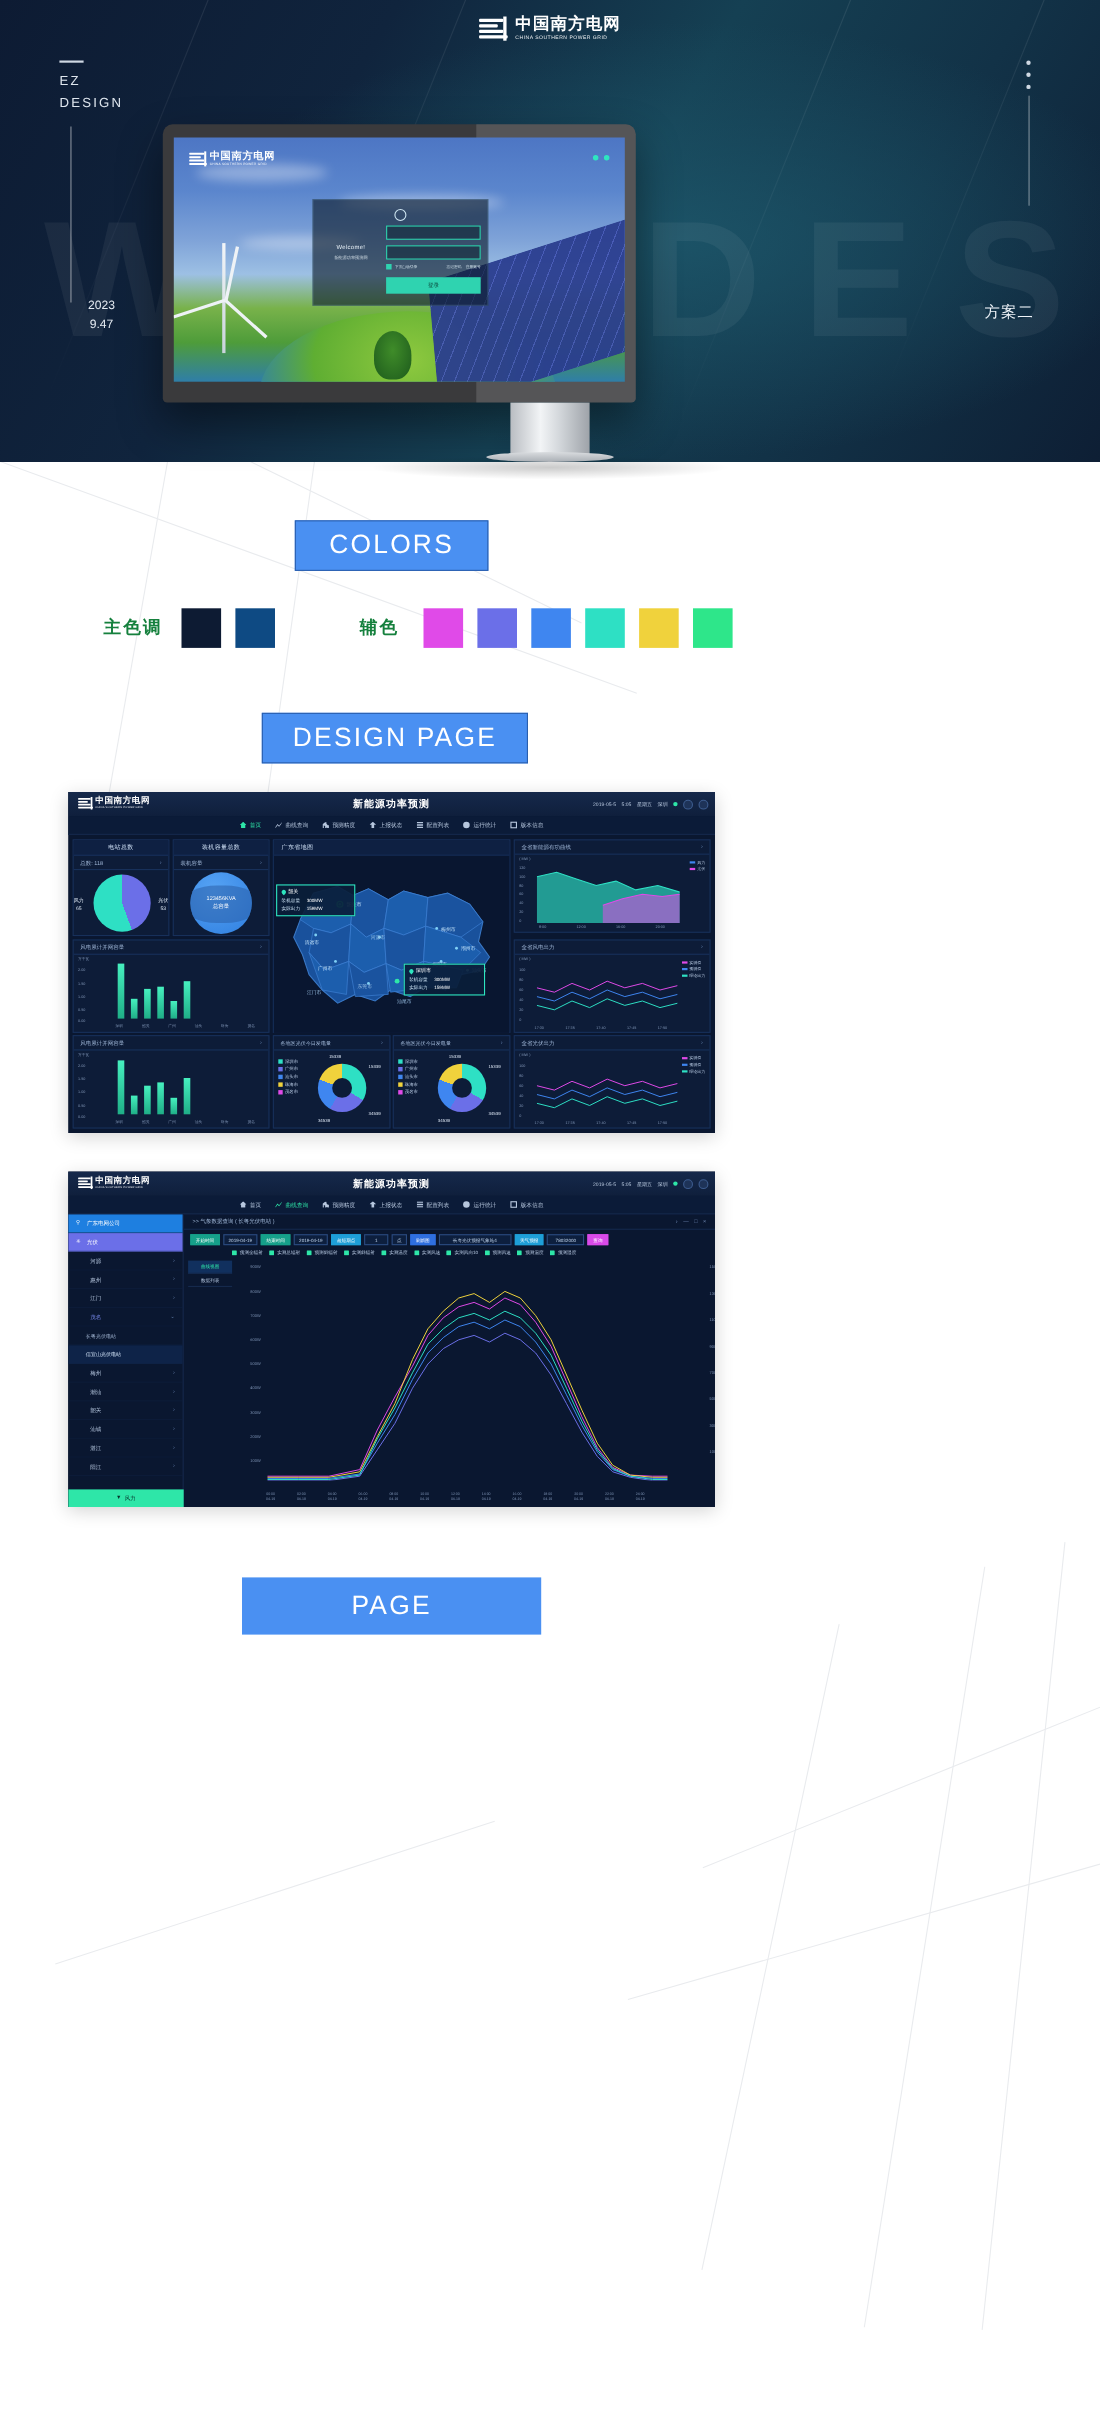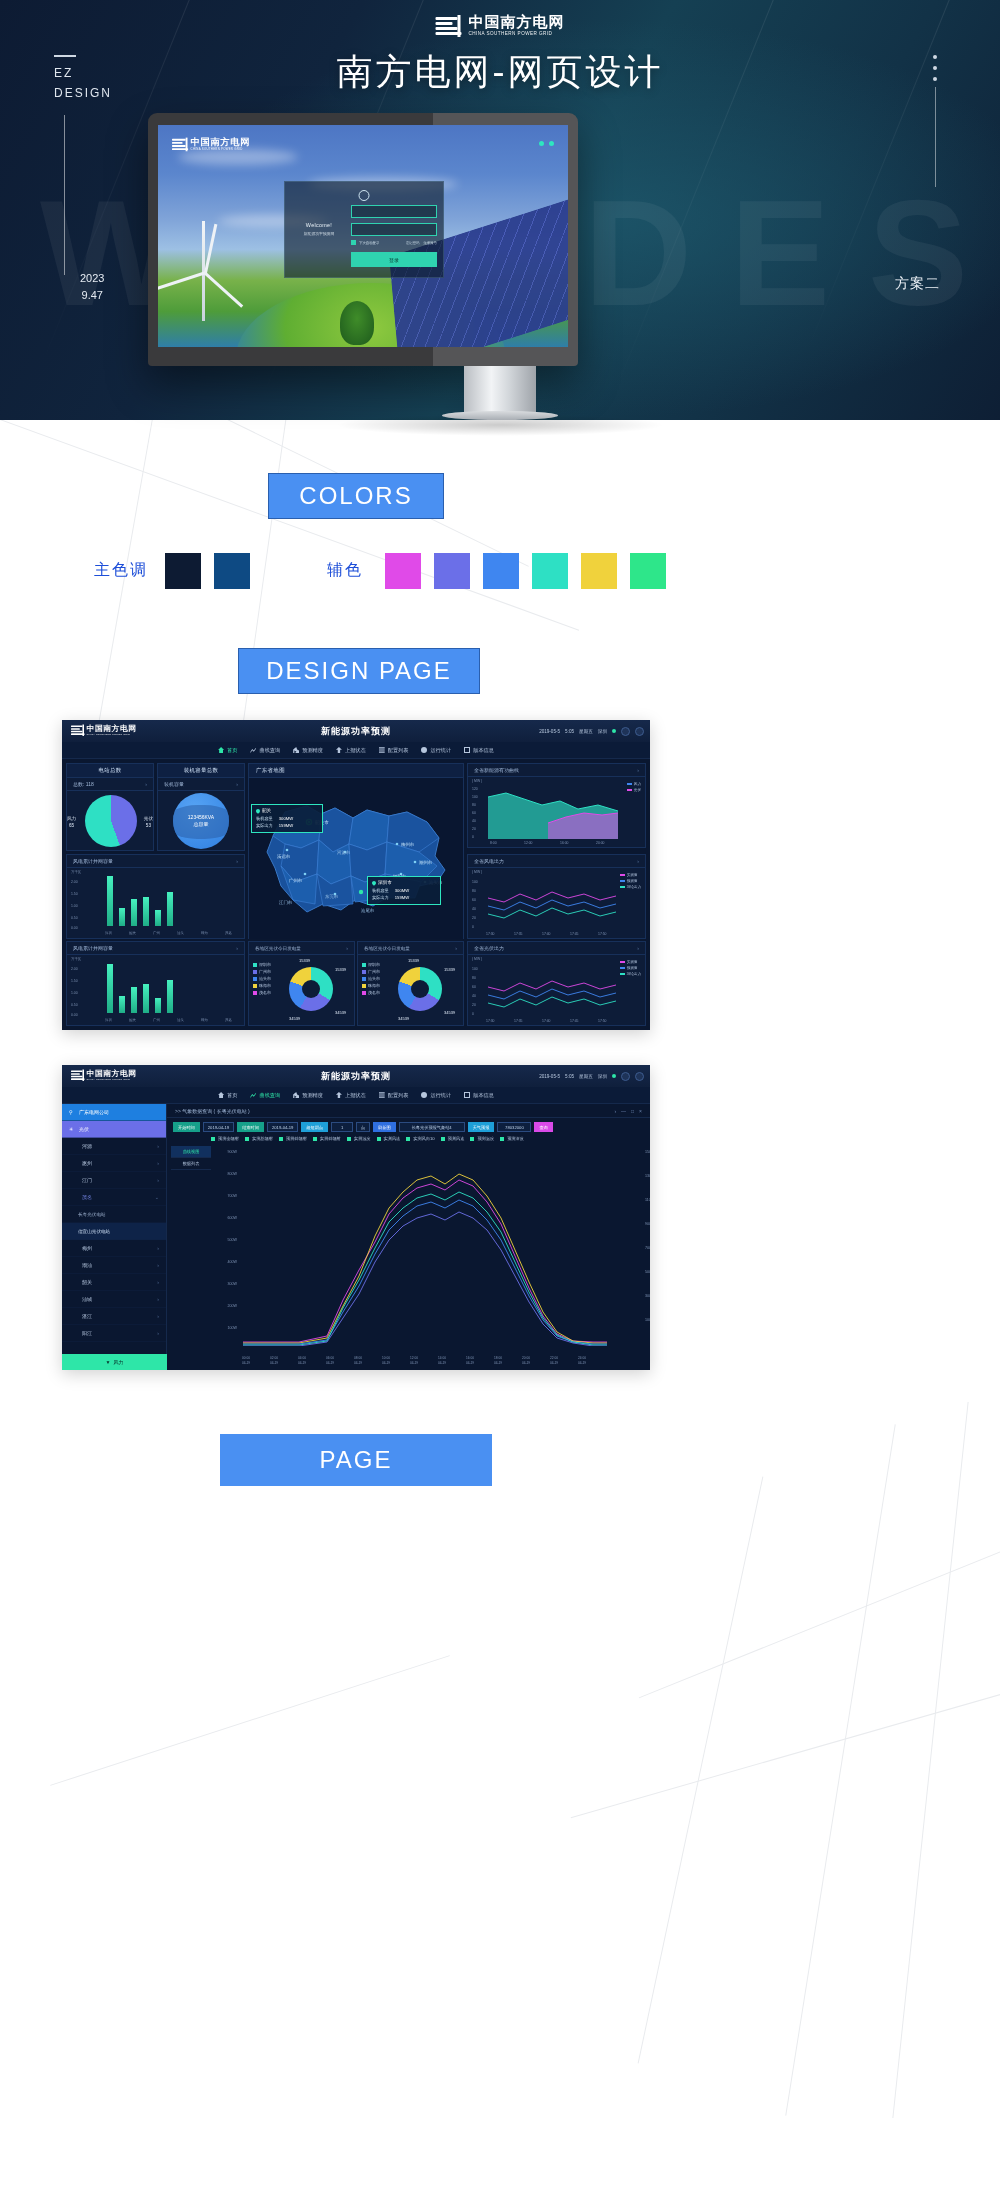--- a/index.html
+++ b/index.html
@@ -91,21 +91,21 @@
   .whitebg{position:absolute;left:0;top:420px;width:1000px;height:1779px;background:#fff;overflow:hidden;}
   .gl{position:absolute;background:#e9ebee;}
 
   
   .pill{position:absolute;background:#4a90f2;border:1px solid #2a5fae;color:#fff;display:flex;align-items:center;justify-content:center;letter-spacing:2px;}
   .pill.colors{left:268px;top:473px;width:176px;height:46px;font-size:24px;}
   .pill.inner{left:238px;top:648px;width:242px;height:46px;font-size:24px;}
   .pill.thank{left:220px;top:1434px;width:272px;height:52px;font-size:24px;background:#4a90f2;border:none;}
 
   
-  .sw-label{position:absolute;font-size:16px;color:#1d4ed8;letter-spacing:2px;}
+  .sw-label{position:absolute;font-size:16px;color:#15803d;letter-spacing:2px;font-weight:bold;}
   .sw{position:absolute;width:36px;height:36px;}
 
   
   .dash{position:absolute;background:#0a1730;overflow:hidden;box-shadow:0 4px 16px rgba(0,0,0,.18);}
   .dash1{left:62px;top:720px;width:588px;height:310px;}
   .dash2{left:62px;top:1065px;width:588px;height:305px;}
   .d-head{position:relative;height:22px;background:linear-gradient(180deg,#16294b,#0f1f3c);display:flex;align-items:center;}
   .d-head .lg{position:absolute;left:9px;top:4px;transform:scale(.52);transform-origin:left top;display:flex;align-items:center;gap:4px;}
   .d-head .ttl{position:absolute;left:0;width:100%;text-align:center;color:#fff;font-size:9px;letter-spacing:1px;font-weight:700;}
   .d-head .right{position:absolute;right:6px;top:0;height:22px;display:flex;align-items:center;gap:5px;color:#b9c9df;font-size:4.6px;}
@@ -200,21 +200,20 @@
         <i></i>
         <i></i>
         <b></b>
       </div>
     <div class="csg-txt">
       <div class="cn">中国南方电网</div>
       <div class="en">CHINA SOUTHERN POWER GRID</div>
     </div>
   </div>
 
-  <div class="hero-title">南方电网-网页设计</div>
 
   <div class="ez">
     <div class="bar"></div>
     <div class="l1">EZ</div>
     <div class="l2">DESIGN</div>
     <div class="vline"></div>
   </div>
 
   <div class="dots">
     <span></span>

